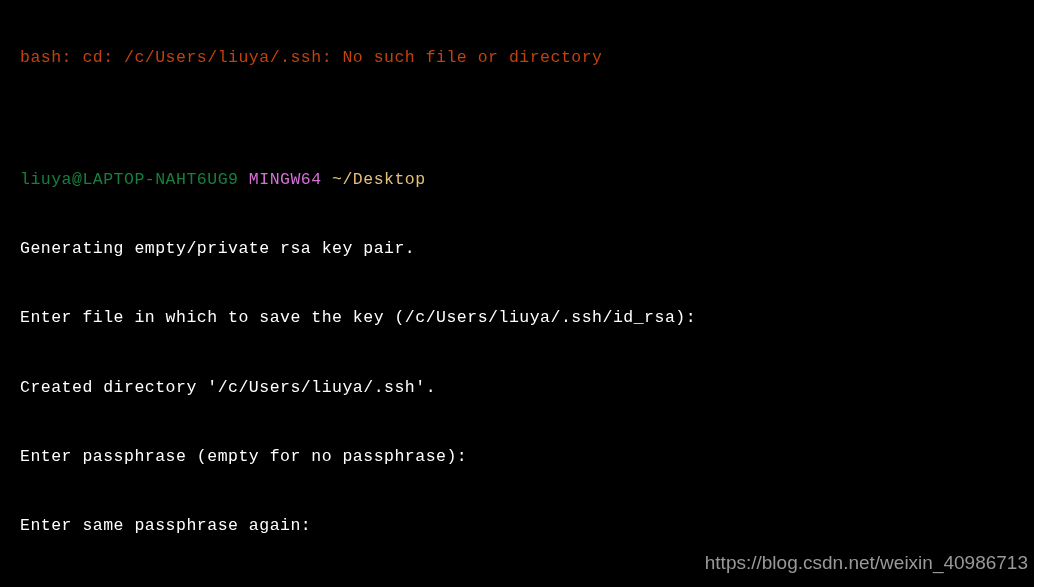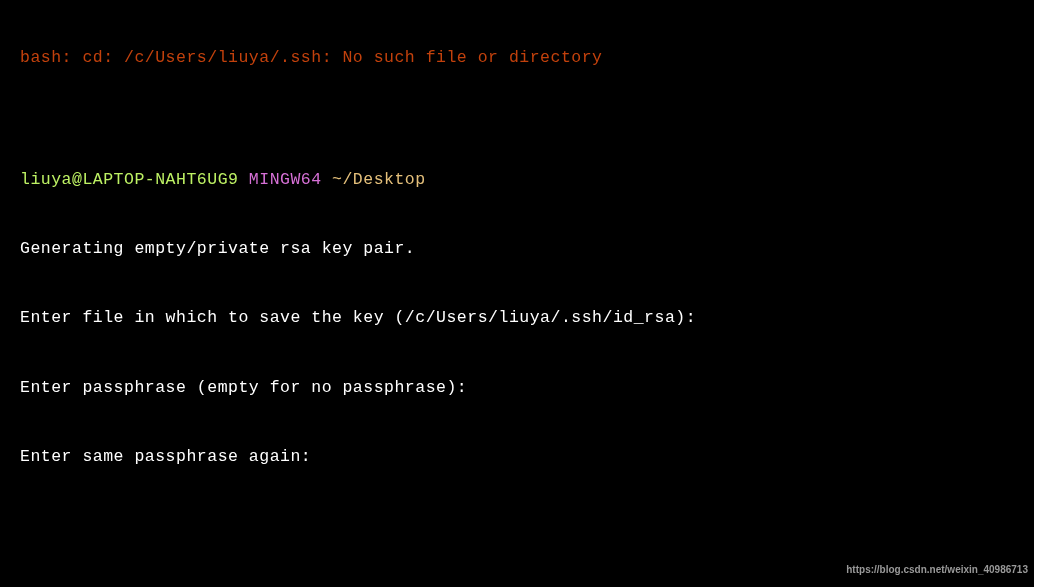--- a/index.html
+++ b/index.html
@@ -23,55 +23,55 @@
     .terminal {
       white-space: pre;
       letter-spacing: 0.5px;
     }
     .truncated {
       color: #c2410c;
     }
     .empty-line {
       height: 6px;
     }
-    .prompt-user { color: #bef264; text-align: right; }
+    .prompt-user { color: #15803d; text-align: right; }
     .prompt-host { color: #d670d6; }
     .prompt-path { color: #e5c07b; }
     .dollar { color: #fff; }
     .cmd { color: #fff; }
     .output { color: #fff; }
     .watermark {
       position: absolute;
       bottom: 10px;
       right: 14px;
       color: #999;
-      font-size: 10px;
+      font-size: 19px;
       font-family: sans-serif;
       letter-spacing: 0;
-      font-weight: bold;
     }
     .divider-right {
       position: absolute;
       right: 0;
       top: 0;
       bottom: 0;
       width: 8px;
       background: #fff;
     }
     .line { display: block; }
   </style>
 </head>
 <body>
 
 <div class="terminal">
   <span class="line truncated">bash: cd: /c/Users/liuya/.ssh: No such file or directory</span>
   <div class="empty-line"></div>
   <span class="line"><span class="prompt-user">liuya@LAPTOP-NAHT6UG9</span> <span class="prompt-host">MINGW64</span> <span class="prompt-path">~/Desktop</span></span>
   <span class="line output">Generating empty/private rsa key pair.</span>
   <span class="line output">Enter file in which to save the key (/c/Users/liuya/.ssh/id_rsa):</span>
+  <span class="line output">Created directory '/c/Users/liuya/.ssh'.</span>
   <span class="line output">Enter passphrase (empty for no passphrase):</span>
   <span class="line output">Enter same passphrase again:</span>
   
   
   
   
   
   
   
   

